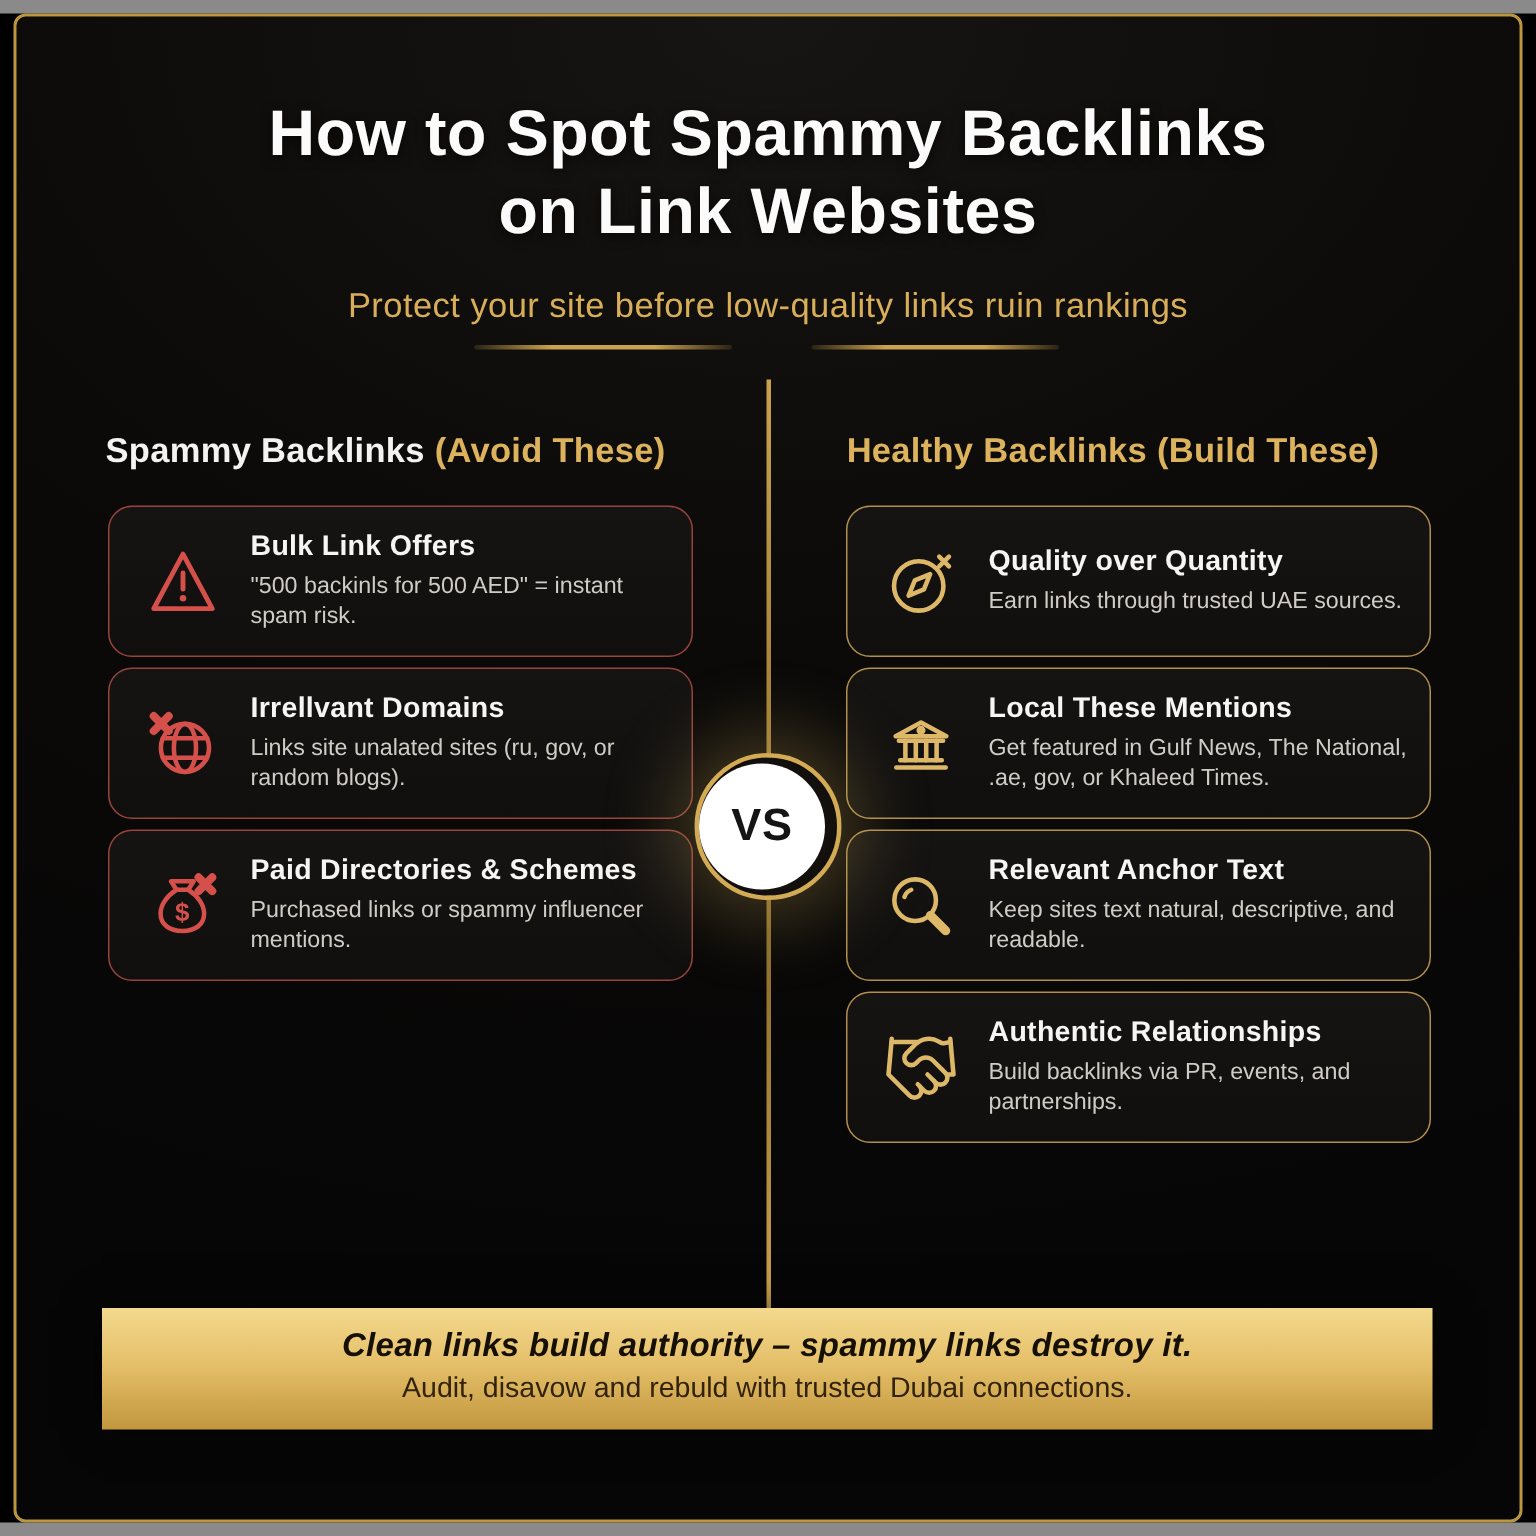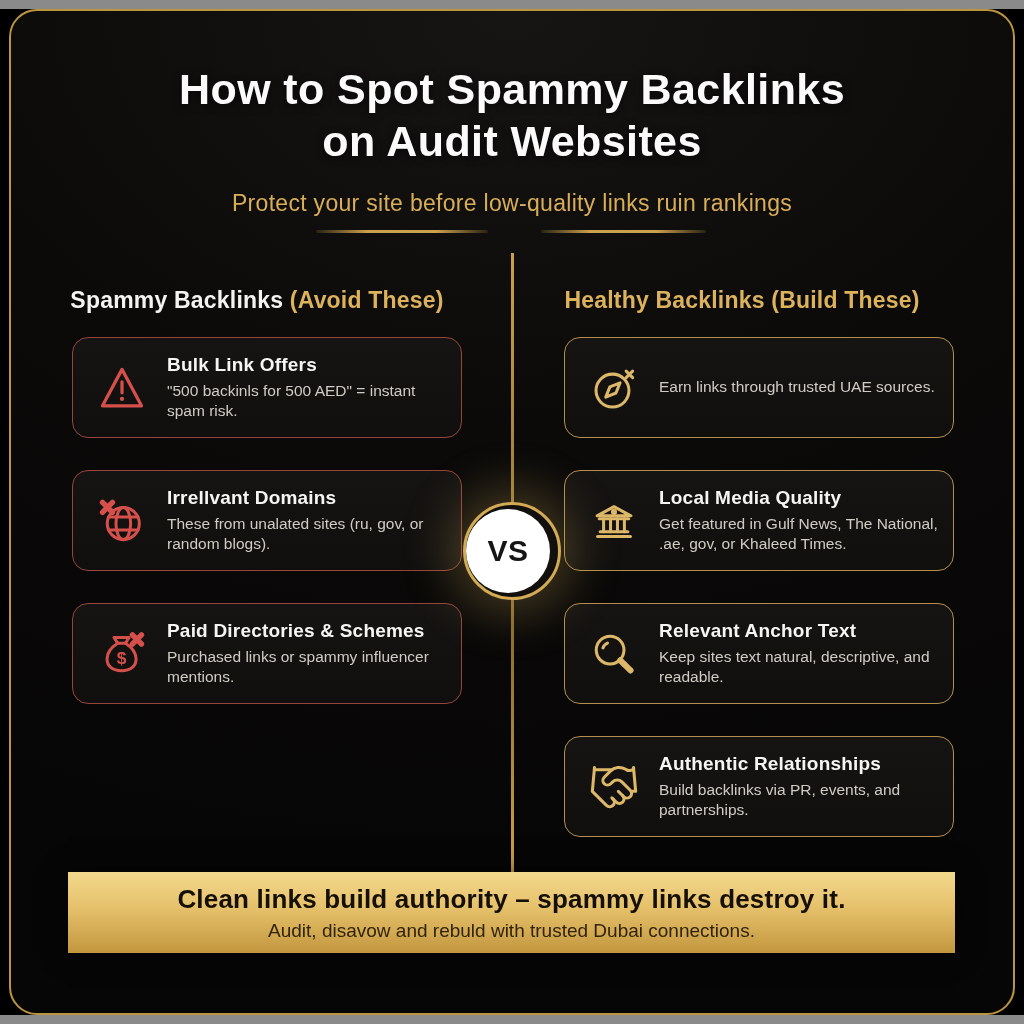--- a/index.html
+++ b/index.html
@@ -2,42 +2,42 @@
 <html><head>
 <meta charset="utf-8">
 <style>
   html,body{margin:0;padding:0;background:#000;}
   .canvas{position:relative;width:1024px;height:1024px;background:#000;overflow:hidden;
           font-family:"Liberation Sans",sans-serif;}
   .edge-strip{position:absolute;left:0;width:100%;height:9px;background:#8a8a8a;}
   .edge-strip.top{top:0;}
   .edge-strip.bottom{bottom:0;}
   .frame{position:absolute;left:9px;top:9px;right:9px;bottom:9px;
-         border:2px solid #bb953f;border-radius:28px;
+         border:2px solid #bb953f;border-radius:8px;
          background:radial-gradient(120% 85% at 50% 0%,#171514 0%,#0b0a09 48%,#070606 100%);
          overflow:hidden;}
   
   .header{position:absolute;top:0;left:0;right:0;text-align:center;}
   .title{margin:52px 0 0 0;font-size:43px;font-weight:800;line-height:1.22;color:#fbfbfb;
          letter-spacing:.4px;text-shadow:0 2px 8px rgba(0,0,0,.65);}
   .title span{display:block;}
   .subtitle{margin:22px 0 0 0;font-size:23px;font-weight:400;color:#d9ae58;letter-spacing:.3px;}
   .divider{position:absolute;top:219px;height:3px;border-radius:2px;
            background:linear-gradient(90deg,rgba(185,145,60,.15),#caa14c 30%,#caa14c 70%,rgba(185,145,60,.15));}
   .divider.left{left:305px;width:172px;}
   .divider.right{left:530px;width:165px;}
   .v-line{position:absolute;left:500px;top:242px;width:3px;height:619px;
           background:linear-gradient(180deg,#caa14c,#8a6c2c 60%,#caa14c);}
   
   .col-heading{position:absolute;top:276px;width:390px;text-align:center;font-size:23px;
                font-weight:700;letter-spacing:.2px;margin:0;}
   .col-heading.left-h{left:51px;color:#f4f3f1;}
   .col-heading.right-h{left:536px;color:#dcb25c;}
   .col-heading .accent{color:#dcb25c;}
-  .cards{position:absolute;top:326px;width:390px;display:flex;flex-direction:column;gap:32px;}
+  .cards{position:absolute;top:326px;width:390px;display:flex;flex-direction:column;gap:7px;}
   .cards.left-c{left:61px;}
   .cards.right-c{left:553px;}
   .card{height:101px;box-sizing:border-box;border-radius:16px;display:flex;align-items:center;
         gap:14px;padding:0 14px 0 18px;
         background:linear-gradient(180deg,#161413 0%,#100f0e 100%);}
   .card.spam{border:1.5px solid #97443d;}
   .card.healthy{border:1.5px solid #b28f4d;}
   .icon{flex:0 0 62px;display:flex;align-items:center;justify-content:center;}
   .card.spam .icon{color:#d5504a;}
   .card.healthy .icon{color:#ddb868;}
@@ -50,36 +50,36 @@
             border:3px solid #d4ab55;border-radius:50%;display:flex;align-items:center;justify-content:flex-start;
             background:radial-gradient(circle,#171310 40%,#0c0b0a 100%);
             box-shadow:0 0 48px 14px rgba(216,178,98,.28);}
   .vs-inner{width:84px;height:84px;border-radius:50%;background:#ffffff;display:flex;
             align-items:center;justify-content:center;font-size:30px;font-weight:800;
             letter-spacing:.5px;color:#151515;}
   
   .banner{position:absolute;left:57px;top:861px;width:887px;height:81px;text-align:center;
           background:linear-gradient(180deg,#f3d98e 0%,#e5c06a 45%,#c2973e 100%);
           box-shadow:0 0 24px rgba(0,0,0,.5);}
-  .banner-headline{margin:12px 0 0 0;font-size:26px;font-weight:700;color:#150f04;letter-spacing:.2px;}
+  .banner-headline{margin:12px 0 0 0;font-size:22px;font-weight:700;color:#150f04;letter-spacing:.2px;font-style:italic;}
   .banner-subline{margin:5px 0 0 0;font-size:19px;font-weight:400;color:#32230a;}
 </style>
 </head>
 <body>
 
 <div class="canvas">
   <div class="edge-strip top"></div>
   <div class="edge-strip bottom"></div>
 
   <div class="frame">
 
     <div class="header">
       <h1 class="title">
         <span>How to Spot Spammy Backlinks</span>
-        <span>on Audit Websites</span>
+        <span>on Link Websites</span>
       </h1>
       <p class="subtitle">Protect your site before low-quality links ruin rankings</p>
     </div>
 
     <div class="divider left"></div>
     <div class="divider right"></div>
     <div class="v-line"></div>
 
     <h2 class="col-heading left-h">
       <span>Spammy Backlinks</span>
@@ -107,21 +107,21 @@
         <span class="icon">
           <svg viewBox="0 0 24 24" fill="none" stroke="currentColor" stroke-width="1.4" stroke-linecap="round" stroke-linejoin="round">
             <circle cx="12.6" cy="13.2" r="7.4"></circle>
             <ellipse cx="12.6" cy="13.2" rx="3.4" ry="7.4"></ellipse>
             <path d="M5.8 10.2h13.6 M5.8 16.2h13.6"></path>
             <path d="M3 3.4 7.6 8 M7.6 3.4 3 8" stroke-width="2.5"></path>
           </svg>
         </span>
         <div class="card-text">
           <h3 class="card-title">Irrellvant Domains</h3>
-          <p class="card-desc">These from unalated sites (ru, gov, or random blogs).</p>
+          <p class="card-desc">Links site unalated sites (ru, gov, or random blogs).</p>
         </div>
       </div>
 
 
       <div class="card spam">
         <span class="icon">
           <svg viewBox="0 0 24 24" fill="none" stroke="currentColor" stroke-width="1.4" stroke-linecap="round" stroke-linejoin="round">
             <path d="M10 7 8.3 4.4h7L13.6 7"></path>
             <path d="M10 7h3.6c3 1.9 4.9 4.7 4.9 7.3 0 3.4-2.7 5.4-6.7 5.4s-6.7-2-6.7-5.4C5.1 11.7 7 8.9 10 7z"></path>
             <text x="11.8" y="16.6" font-size="8" text-anchor="middle" fill="currentColor" stroke="none" font-family="Liberation Sans, sans-serif" font-weight="bold">$</text>
@@ -140,36 +140,37 @@
 
       <div class="card healthy">
         <span class="icon">
           <svg viewBox="0 0 24 24" fill="none" stroke="currentColor" stroke-width="1.4" stroke-linecap="round" stroke-linejoin="round">
             <circle cx="11.3" cy="13.2" r="7.6"></circle>
             <path d="M14.8 9.6l-1.9 4.7-4.7 1.9 1.9-4.7z"></path>
             <path d="M17.6 4.2l3 3 M20.6 4.2l-3 3"></path>
           </svg>
         </span>
         <div class="card-text">
+          <h3 class="card-title">Quality over Quantity</h3>
           <p class="card-desc">Earn links through trusted UAE sources.</p>
         </div>
       </div>
 
       <div class="card healthy">
         <span class="icon">
           <svg viewBox="0 0 24 24" fill="none" stroke="currentColor" stroke-width="1.4" stroke-linecap="round" stroke-linejoin="round">
             <path d="M4.2 9.6 12 5.4l7.8 4.2z"></path>
             <circle cx="12" cy="7.8" r="0.7"></circle>
             <path d="M5.2 11h13.6"></path>
             <path d="M7.2 11v6 M10.4 11v6 M13.6 11v6 M16.8 11v6"></path>
             <path d="M5.6 17h12.8 M4.4 19.2h15.2"></path>
           </svg>
         </span>
         <div class="card-text">
-          <h3 class="card-title">Local Media Quality</h3>
+          <h3 class="card-title">Local These Mentions</h3>
           <p class="card-desc">Get featured in Gulf News, The National, .ae, gov, or Khaleed Times.</p>
         </div>
       </div>
 
       <div class="card healthy">
         <span class="icon">
           <svg viewBox="0 0 24 24" fill="none" stroke="currentColor" stroke-width="1.4" stroke-linecap="round" stroke-linejoin="round">
             <circle cx="10.2" cy="10.2" r="6.4"></circle>
             <path d="M6.9 9.2a3.6 3.6 0 0 1 2.1-2.2"></path>
             <path d="M14.9 14.9 19.6 19.6" stroke-width="2.8"></path>

